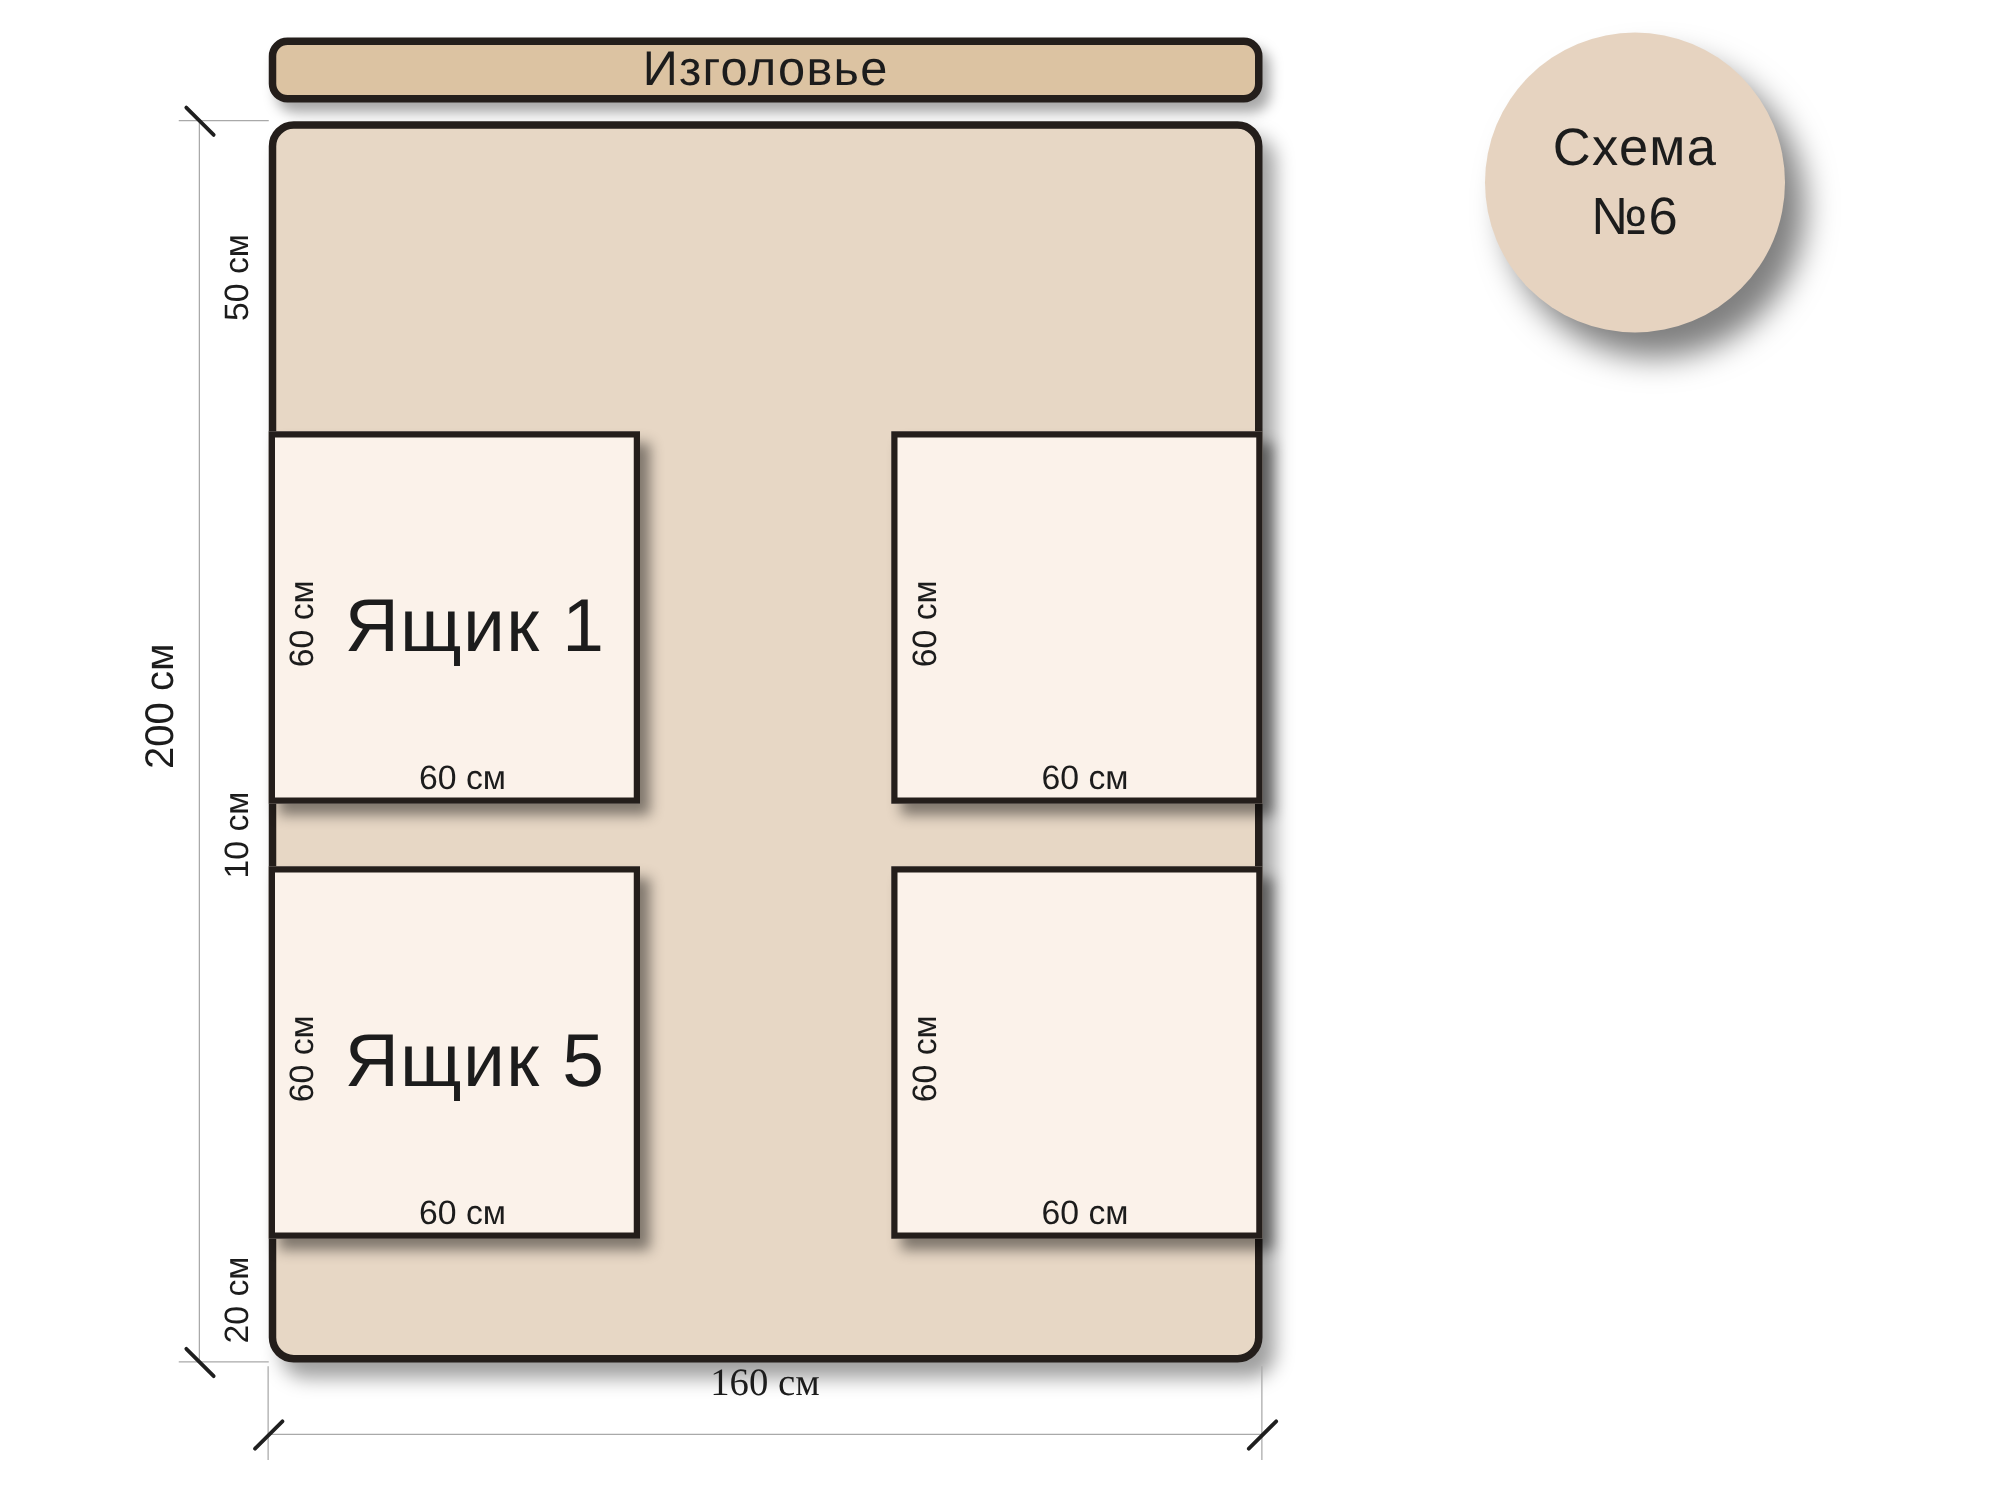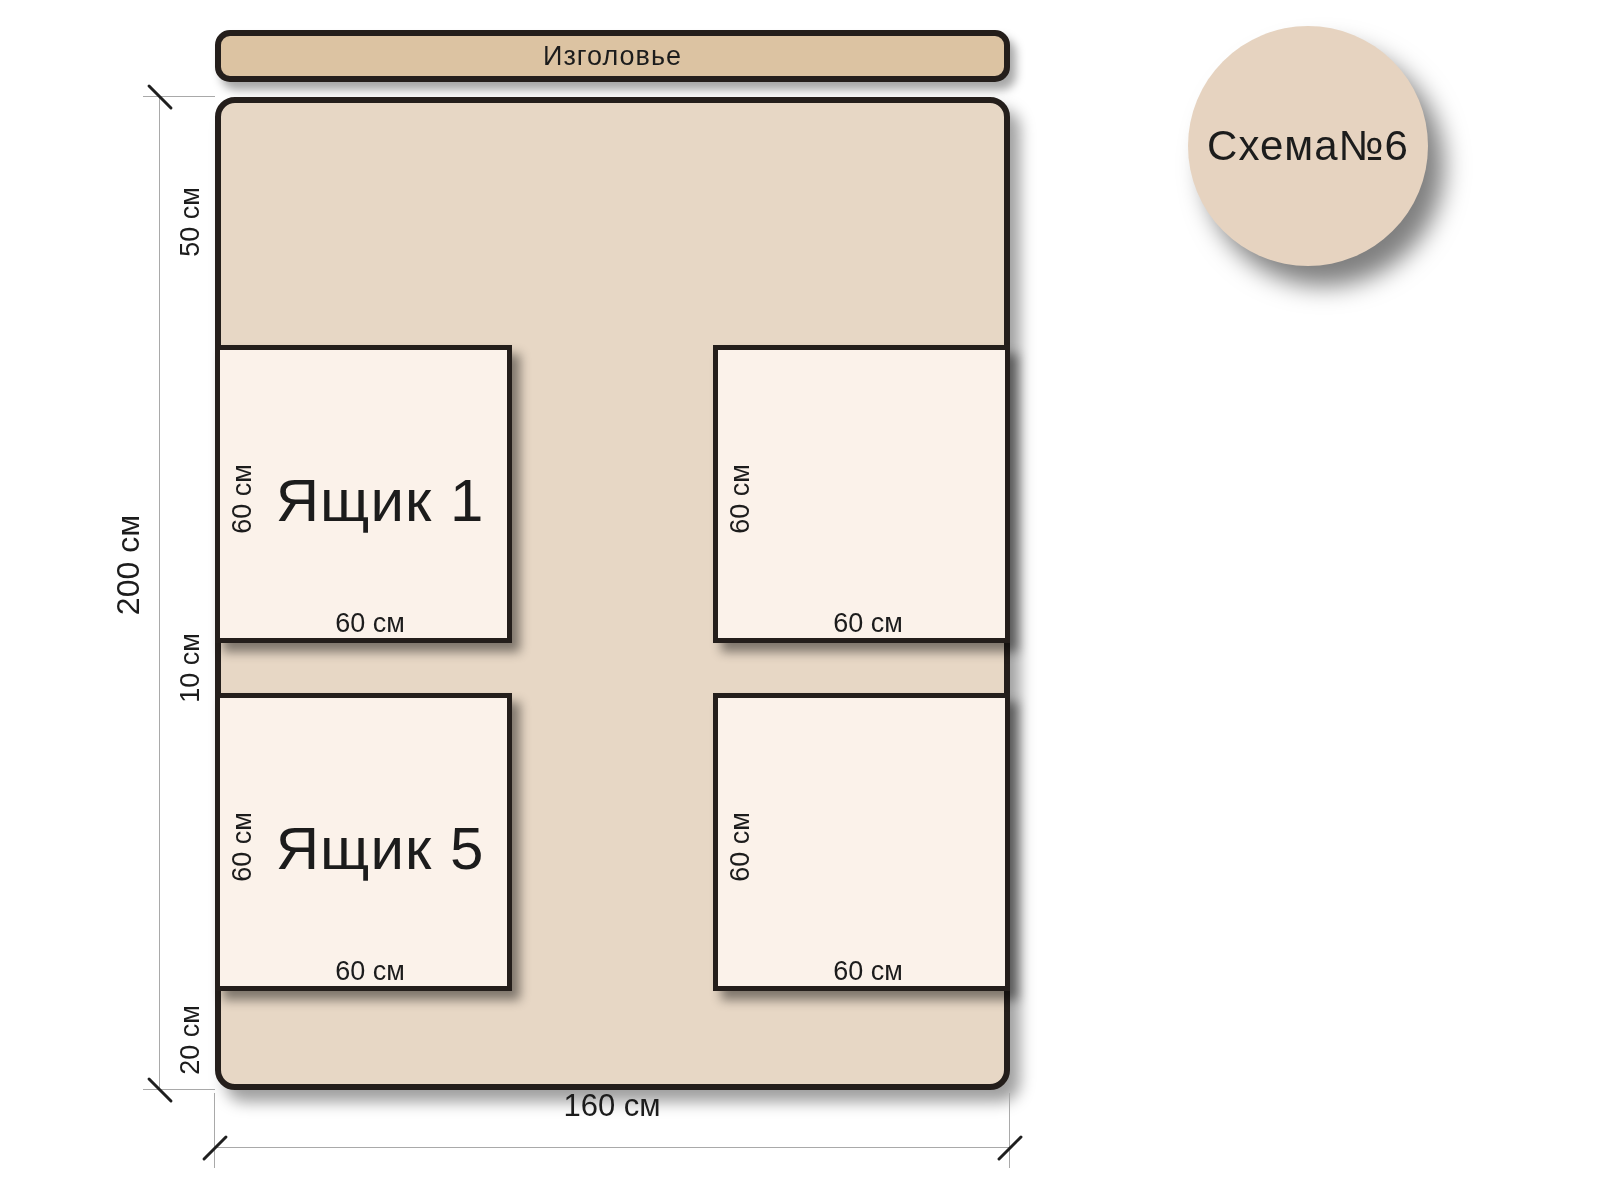--- a/index.html
+++ b/index.html
@@ -9,21 +9,21 @@
     color:var(--text,#1c1c1c);
   }
   
   .headboard{
     position:absolute;left:215px;top:30px;width:795px;height:52px;
     box-sizing:border-box;background:var(--headboard-fill,#dcc3a2);
     border:6px solid var(--outline,#241e1b);border-radius:15px;
     display:flex;align-items:center;justify-content:center;
     box-shadow:6px 8px 10px rgba(0,0,0,.35);
   }
-  .headboard-label{font-size:27px;letter-spacing:1px;}
+  .headboard-label{font-size:39px;letter-spacing:1px;}
   .bed{
     position:absolute;left:215px;top:97px;width:795px;height:993px;
     box-sizing:border-box;background:var(--bed-fill,#e7d7c5);
     border:6px solid var(--outline,#241e1b);border-radius:20px;
     box-shadow:10px 12px 15px rgba(0,0,0,.38);
   }
   .drawer{
     position:absolute;width:297px;height:298px;box-sizing:border-box;
     background:var(--drawer-fill,#fbf2ea);
     border:5px solid var(--outline,#241e1b);
@@ -53,27 +53,27 @@
     position:absolute;width:34px;height:3px;background:#1f1f1f;border-radius:2px;
   }
   .tick.back{transform:translate(-50%,-50%) rotate(45deg);}
   .tick.fwd{transform:translate(-50%,-50%) rotate(-45deg);}
   .dim-label{position:absolute;white-space:nowrap;transform:translate(-50%,-50%);}
   .dim-label.rot{transform:translate(-50%,-50%) rotate(-90deg);}
   .lbl-200{left:128px;top:565px;font-size:32px;}
   .lbl-50{left:190px;top:222px;font-size:27px;}
   .lbl-10{left:190px;top:668px;font-size:27px;}
   .lbl-20{left:190px;top:1040px;font-size:27px;}
-  .lbl-160{left:612px;top:1106px;font-size:31px;}
+  .lbl-160{left:612px;top:1106px;font-size:31px;font-family:Liberation Serif, serif;}
   
   .badge{
     position:absolute;left:1188px;top:26px;width:240px;height:240px;border-radius:50%;
     background:var(--badge-fill,#e6d3c0);
     box-shadow:16px 20px 25px rgba(0,0,0,.5);
-    display:flex;flex-direction:row;align-items:center;justify-content:center;
+    display:flex;flex-direction:column;align-items:center;justify-content:center;
     text-align:center;font-size:42px;line-height:1.3;letter-spacing:1px;
   }
 </style>
 </head>
 <body>
 
 <div class="canvas">
 
   <div class="headboard">
     <span class="headboard-label">Изголовье</span>

